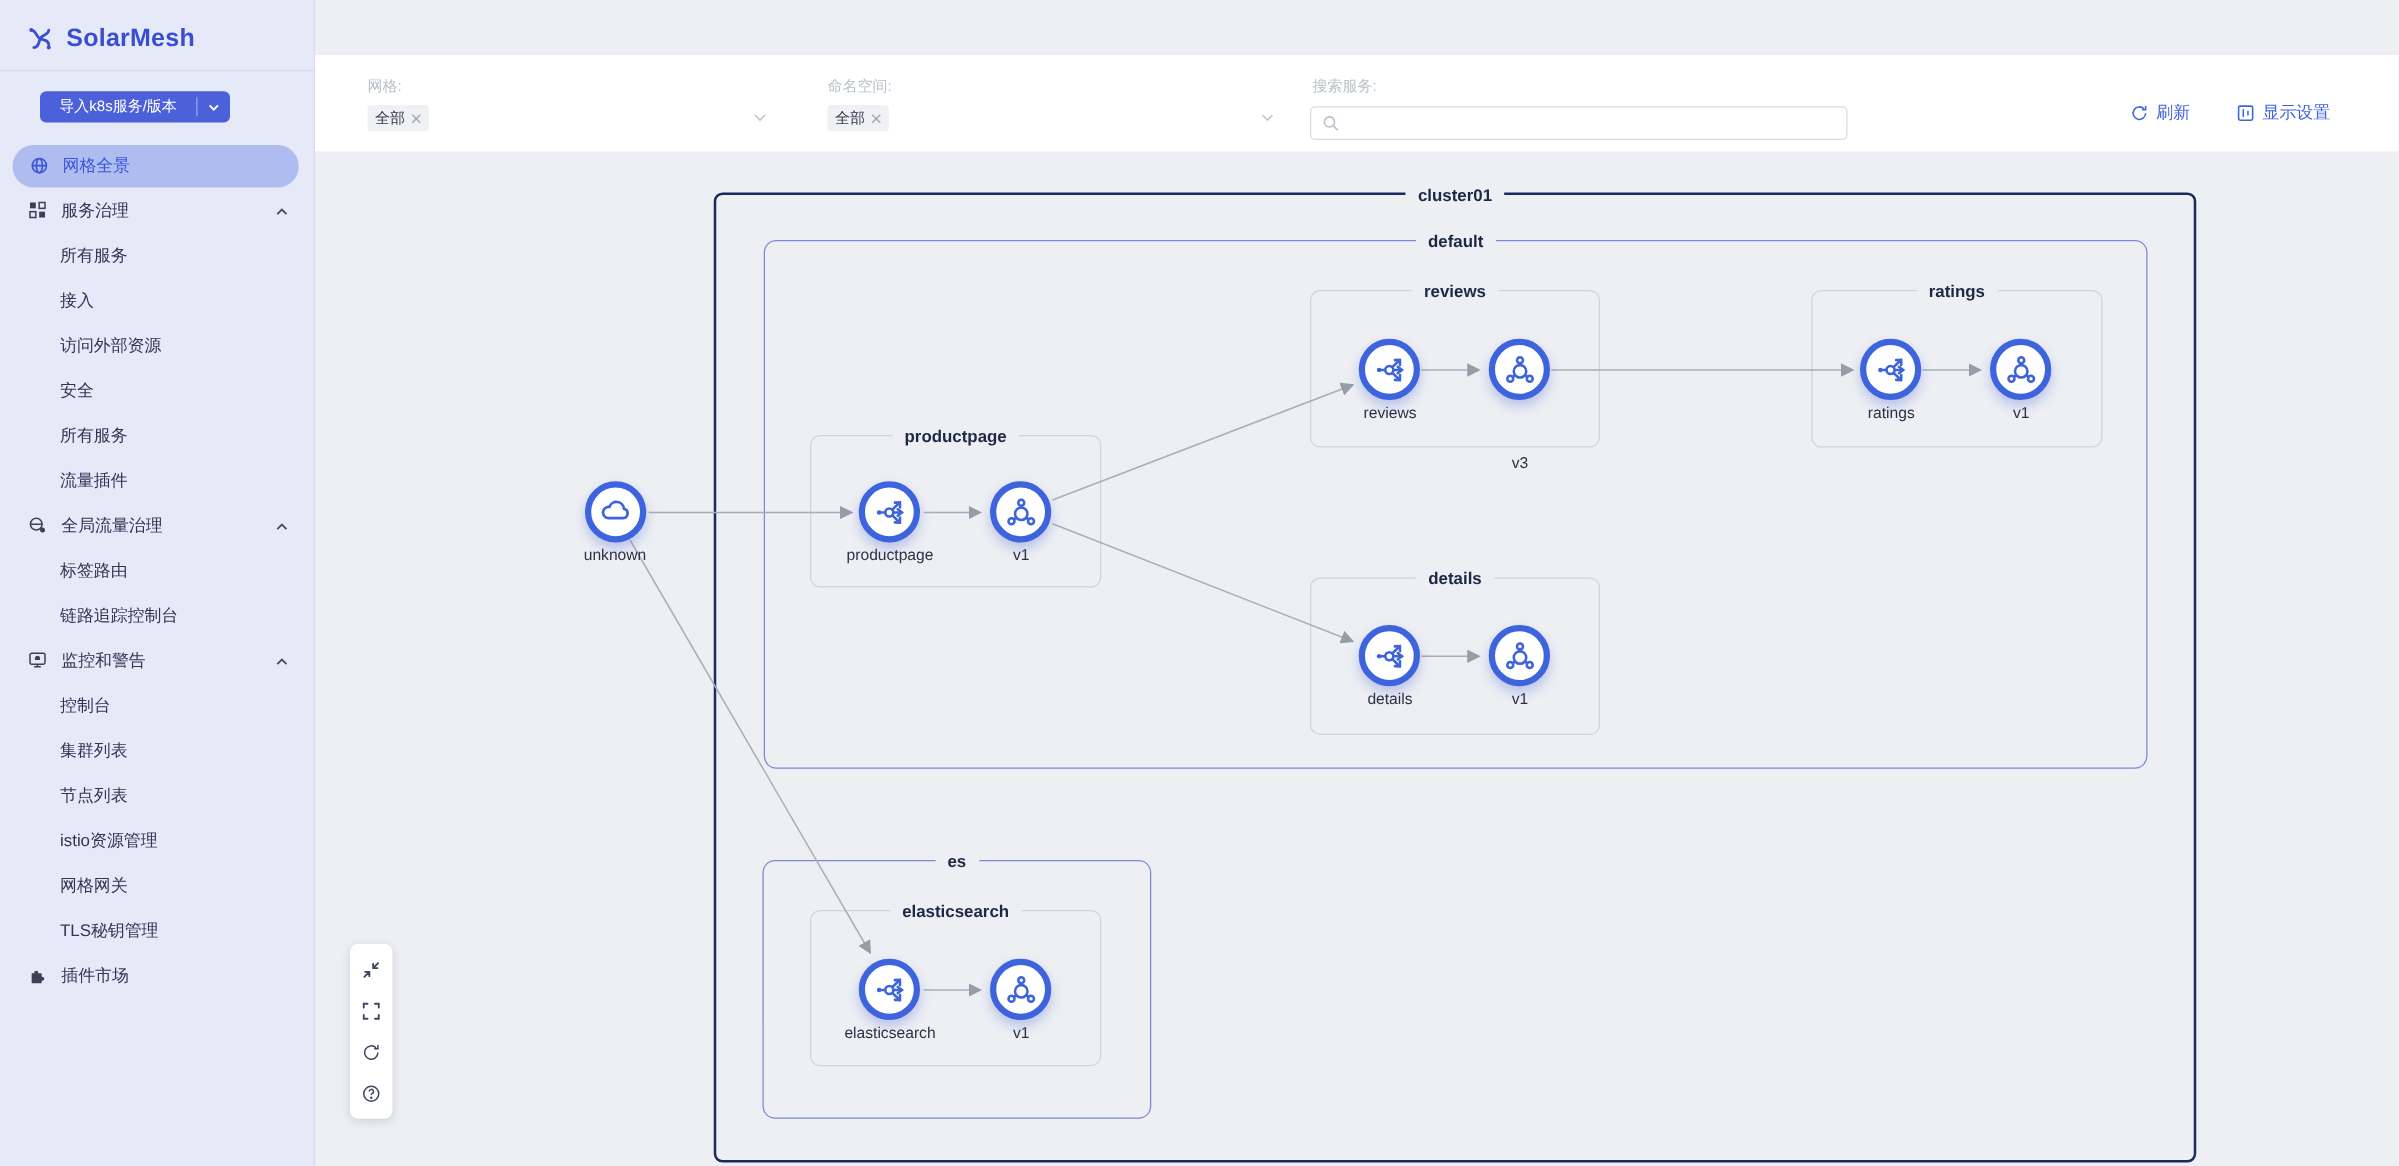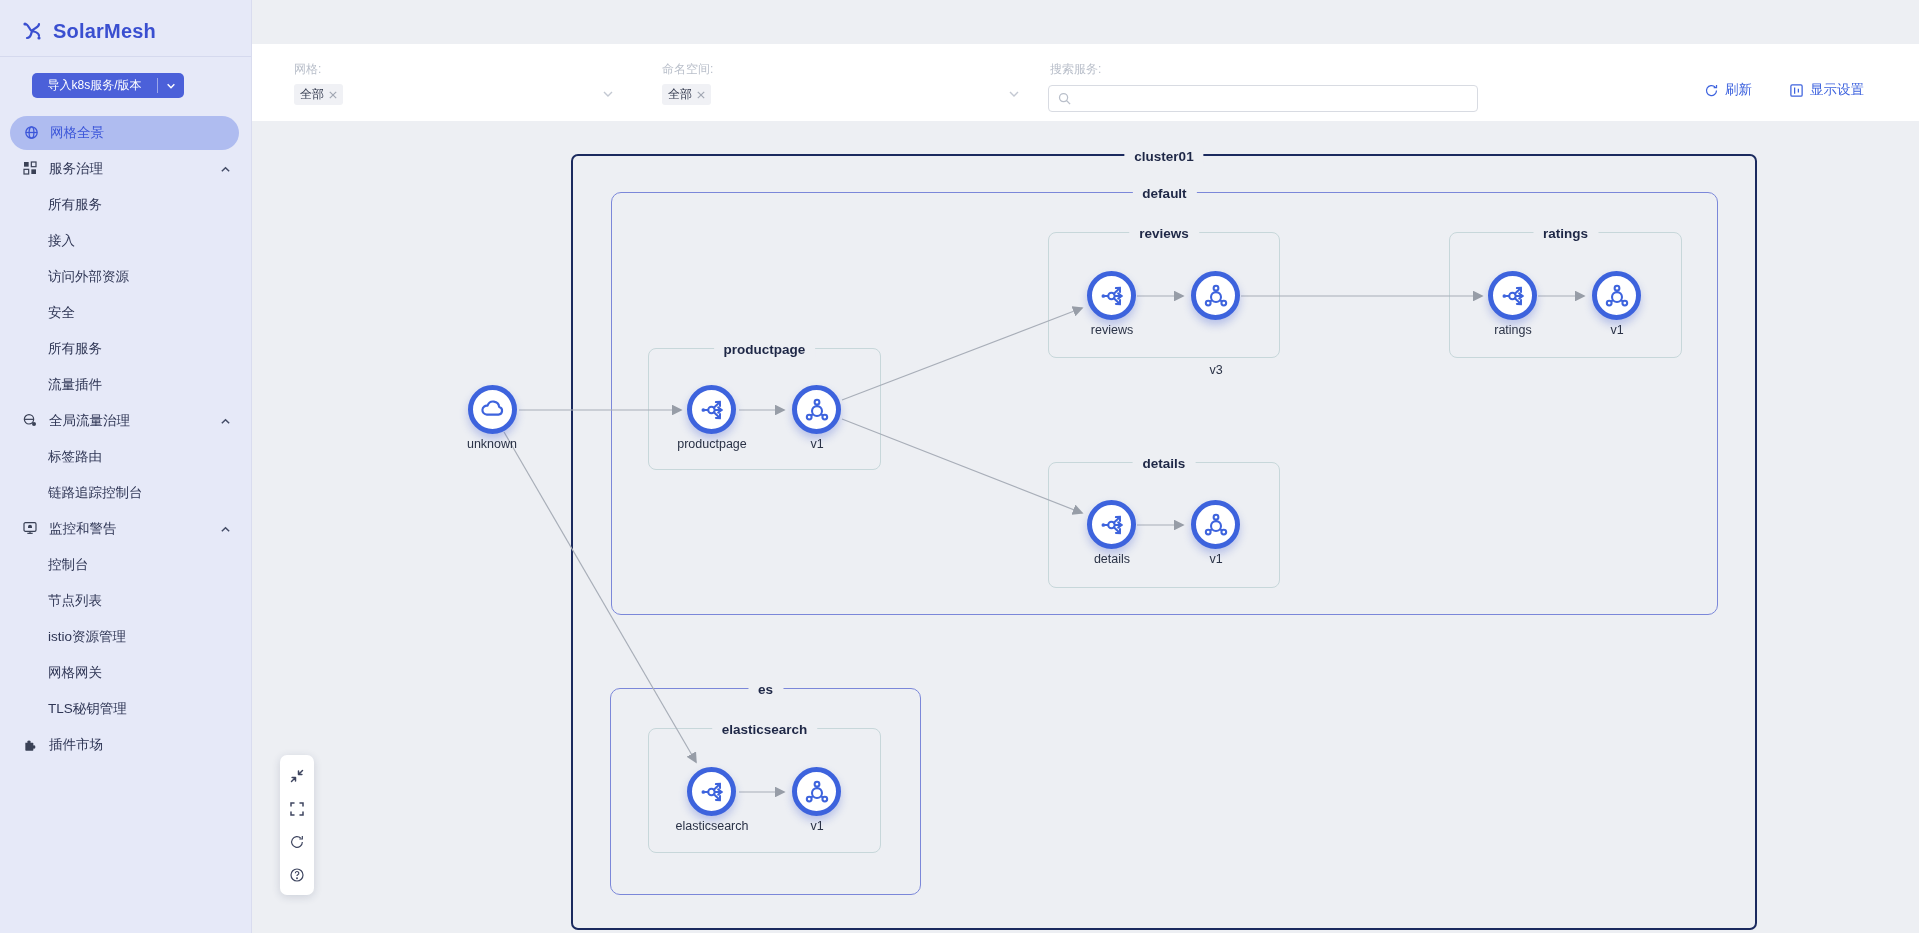--- a/index.html
+++ b/index.html
@@ -186,20 +186,23 @@
           <svg width="11" height="11" viewBox="0 0 12 12" fill="none" stroke="currentColor" stroke-width="1.6">
               <polyline points="2,8 6,4 10,8"></polyline>
             </svg>
         </span>
       </div>
       <div class="nav-item nav-sub">
           <span>控制台</span>
         </div>
 
       <div class="nav-item nav-sub">
+          <span>集群列表</span>
+        </div>
+      <div class="nav-item nav-sub">
           <span>节点列表</span>
         </div>
       <div class="nav-item nav-sub">
           <span>istio资源管理</span>
         </div>
       <div class="nav-item nav-sub">
           <span>网格网关</span>
         </div>
       <div class="nav-item nav-sub">
           <span>TLS秘钥管理</span>

